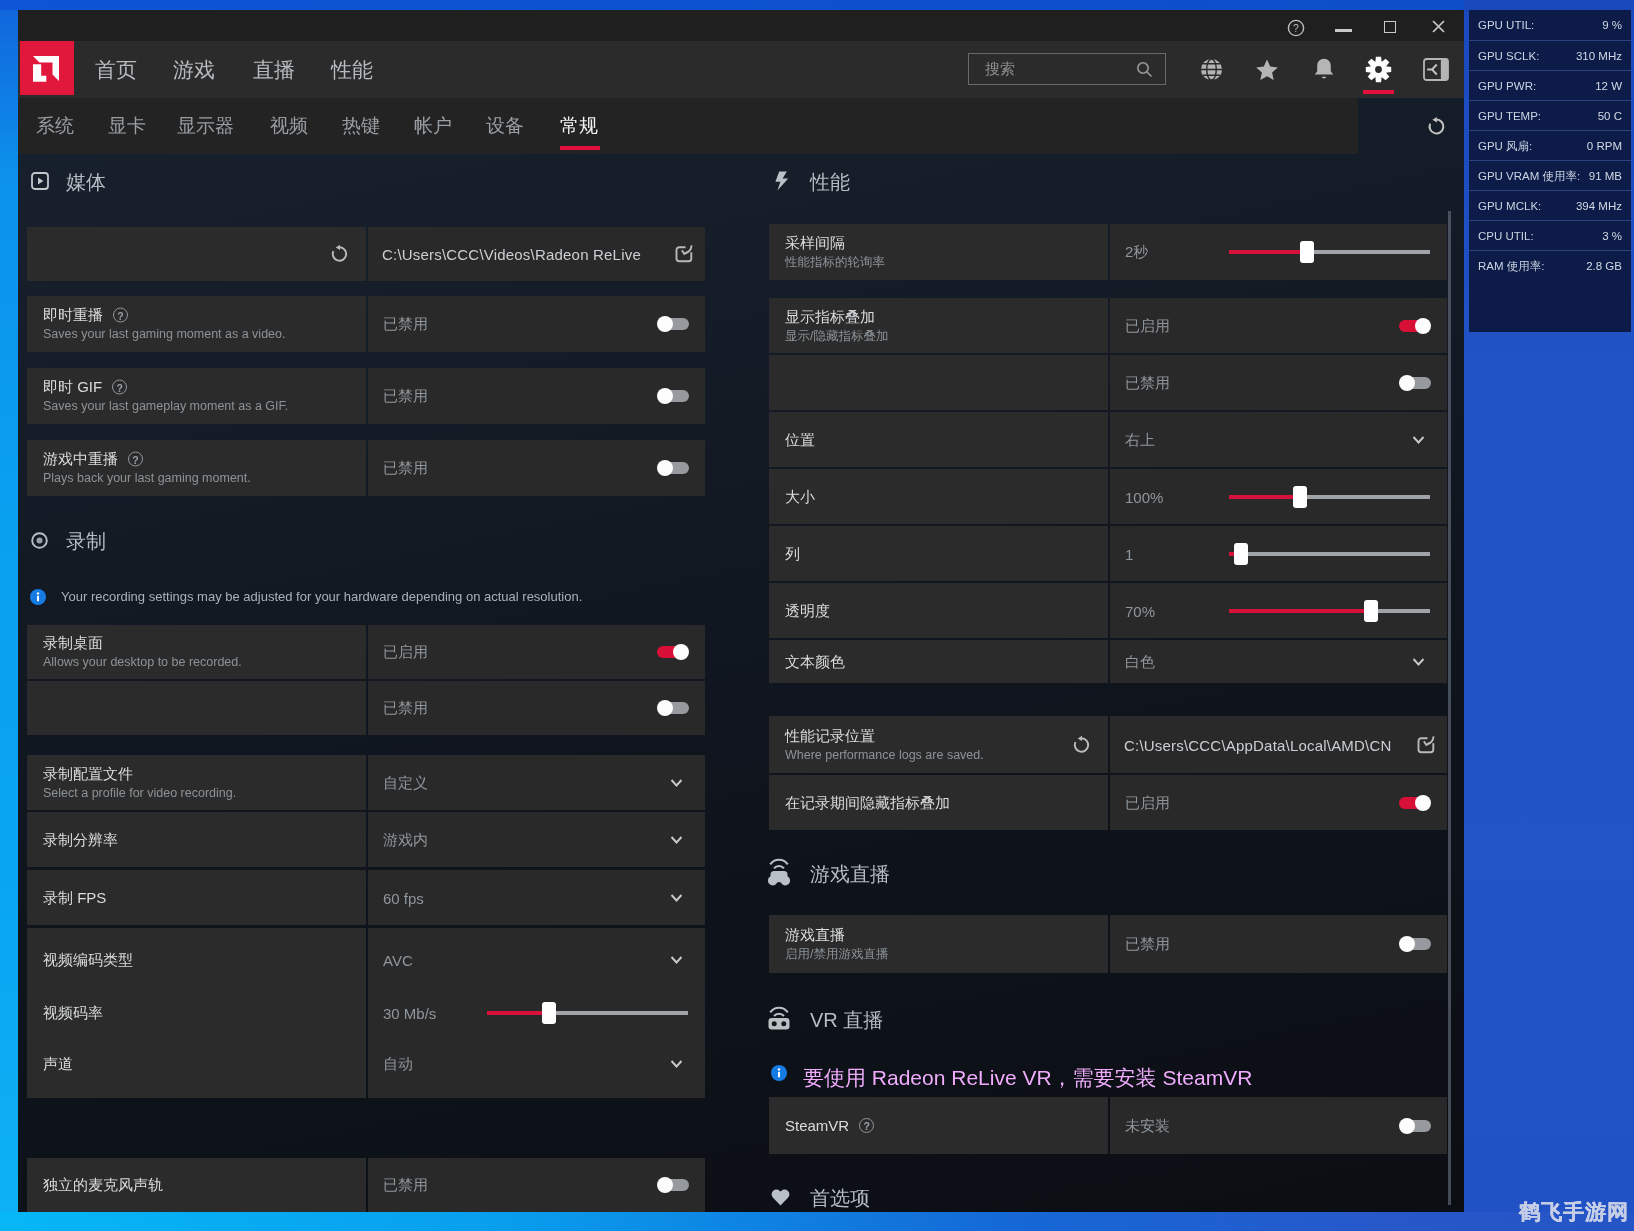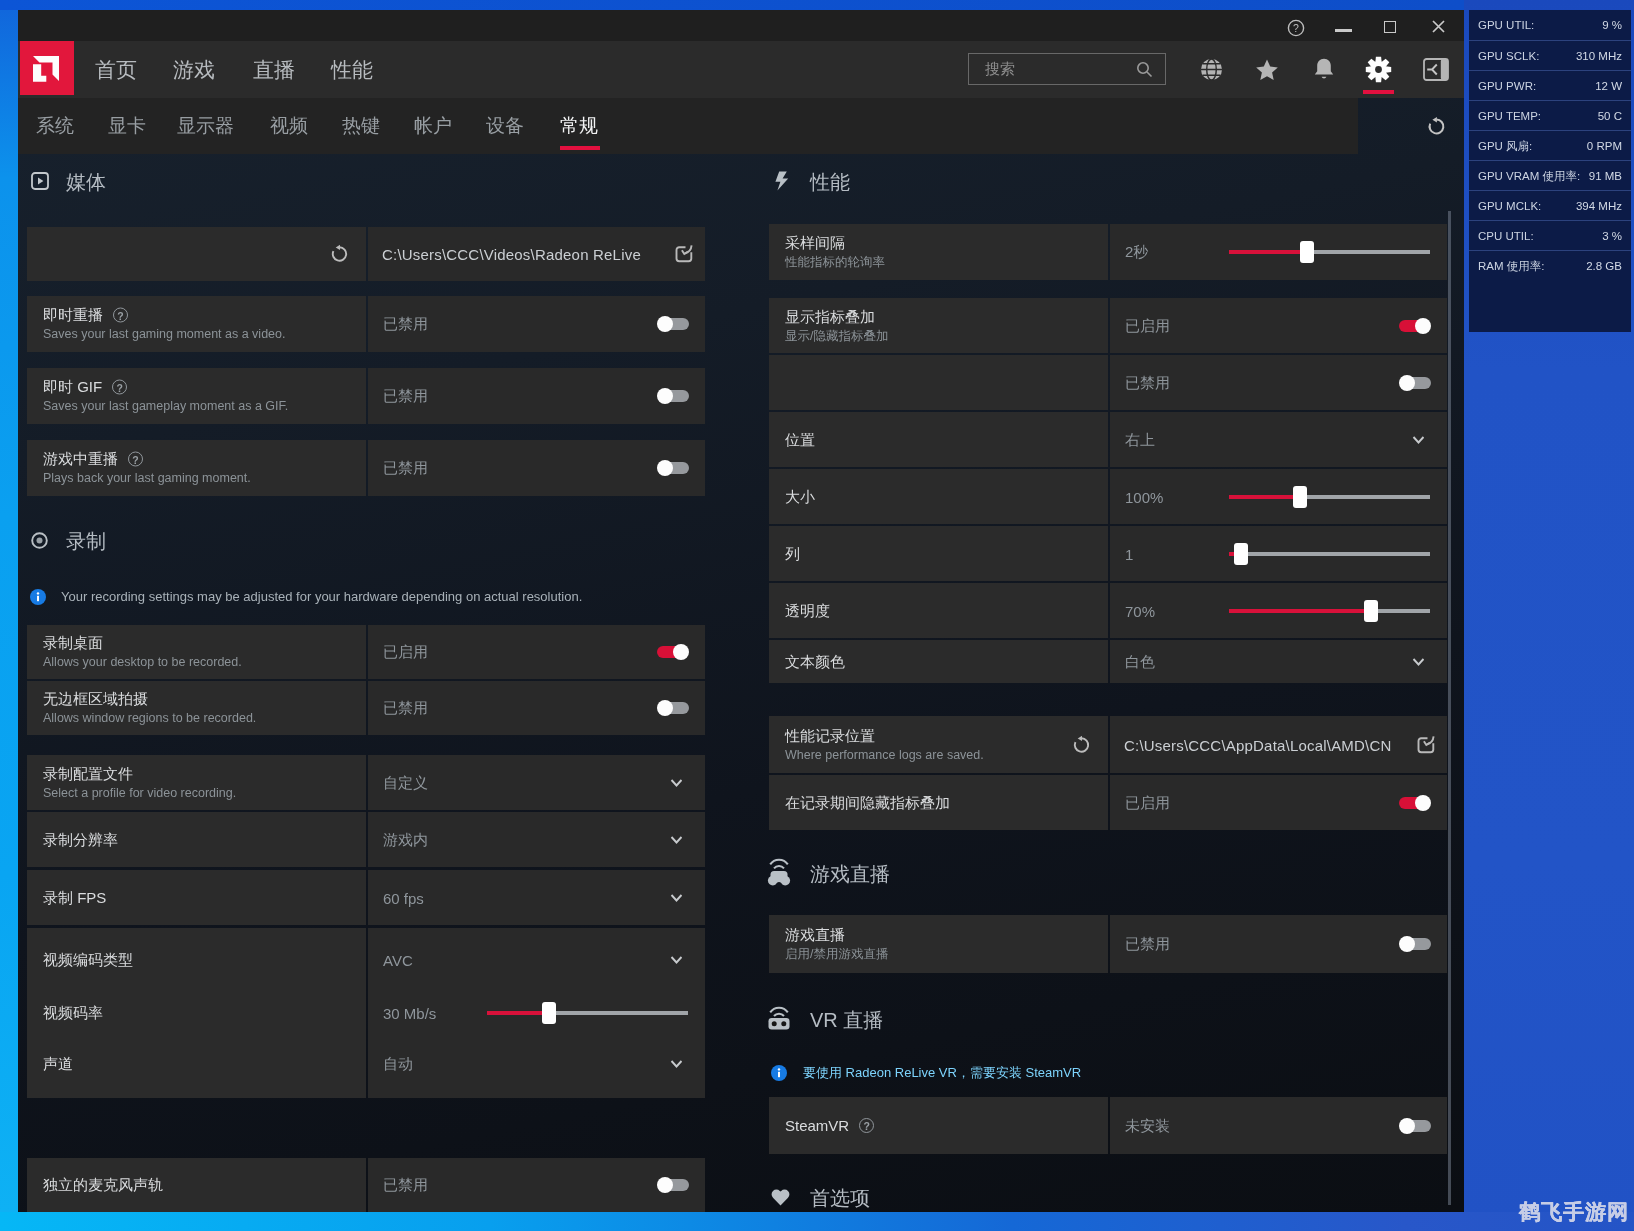--- a/index.html
+++ b/index.html
@@ -219,24 +219,20 @@
     </div>
  <div class="val">已启用</div>
  <div class="tog on">
       <div class="pill"></div>
       <div class="knob"></div>
     </div>
 </div>
 <div class="row" style="left:27px;top:681px;height:54px">
  <div class="lc"></div>
     <div class="rc"></div>
- <div class="lb">
-      <div class="t">无边框区域拍摄</div>
-      <div class="s">Allows window regions to be recorded.</div>
-    </div>
  <div class="val">已禁用</div>
  <div class="tog off">
       <div class="pill"></div>
       <div class="knob"></div>
     </div>
 </div>
 <div class="row" style="left:27px;top:755px;height:55px">
  <div class="lc"></div>
     <div class="rc"></div>
  <div class="lb">
@@ -491,21 +487,21 @@
     <rect x="1.5" y="13" width="21" height="11.5" rx="3.2" fill="#b9c0c6"></rect>
     <circle cx="7.2" cy="18.7" r="2.5" fill="#171717"></circle>
     <circle cx="16.8" cy="18.7" r="2.5" fill="#171717"></circle>
   </svg>
 <div class="sec" style="left:810px;top:1007px">VR 直播</div>
 <svg class="abs" style="left:771px;top:1065px" width="16" height="16" viewBox="0 0 16 16">
     <circle cx="8" cy="8" r="8" fill="#177be4"></circle>
     <rect x="7" y="6.8" width="2" height="5.4" fill="#fff"></rect>
     <circle cx="8" cy="4.4" r="1.2" fill="#fff"></circle>
   </svg>
-<div class="inforow" style="left:803px;top:1064px;font-size:13px;color:#7dd3fc">要使用 Radeon ReLive VR，需要安装 SteamVR</div>
+<div class="inforow" style="left:803px;top:1064px;font-size:21px;color:#f0abfc">要使用 Radeon ReLive VR，需要安装 SteamVR</div>
 <div class="row" style="left:769px;top:1097px;height:57px">
  <div class="lc"></div>
     <div class="rc"></div>
  <div class="lb">
       <div class="t">SteamVR<span class="qc">?</span></div>
     </div>
  <div class="val">未安装</div>
  <div class="tog off">
       <div class="pill"></div>
       <div class="knob"></div>

